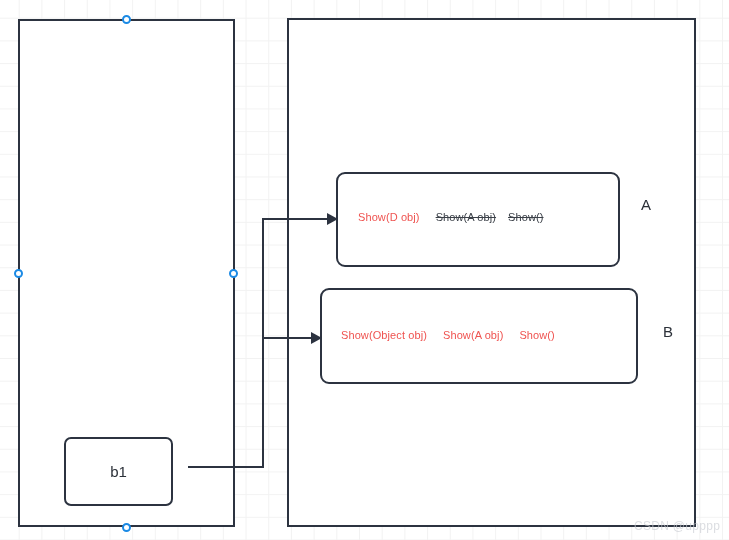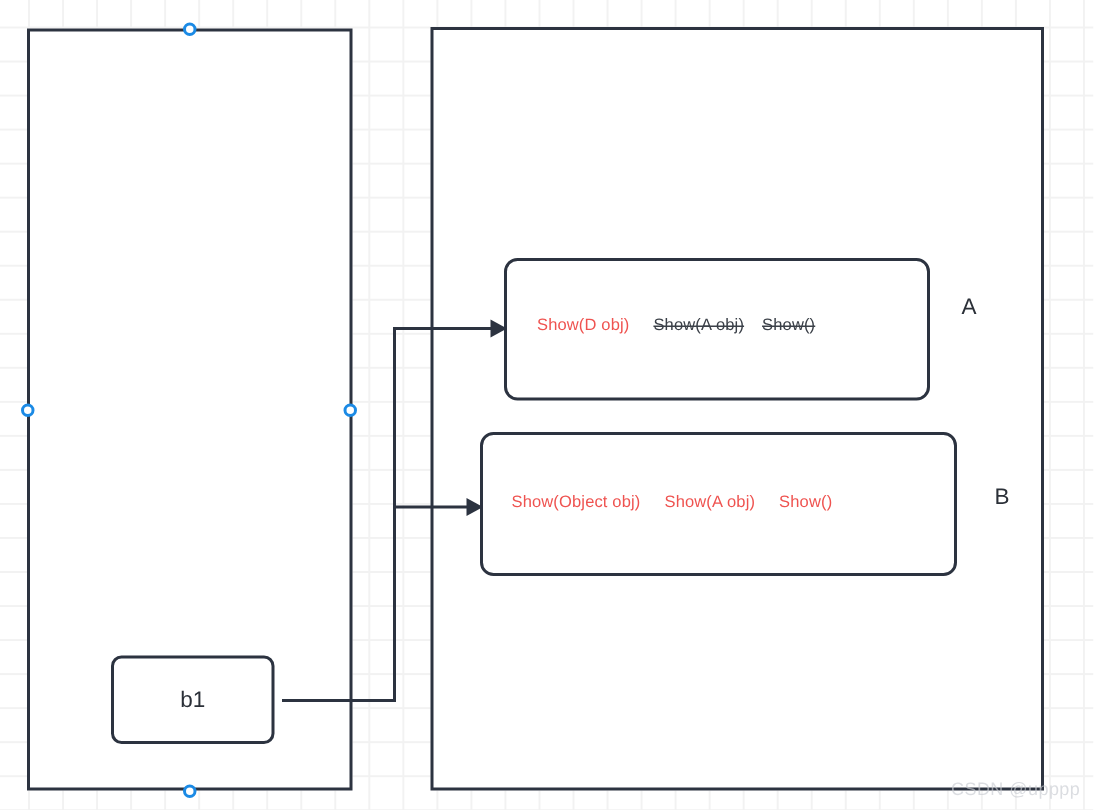--- a/index.html
+++ b/index.html
@@ -139,21 +139,21 @@
   <div class="method-row" style="left:341px; top:329px;align-items:center;">
     <span class="m-red">Show(Object obj)</span>
     <span class="m-gap"></span>
     <span class="m-red">Show(A obj)</span>
     <span class="m-gap"></span>
     <span class="m-red">Show()</span>
   </div>
 
   <div class="side-letter" style="left:663px; top:323px;">B</div>
 
-  <div class="box rounded-sm" style="left:74px; top:437px; width:109px; height:59px;">
+  <div class="box rounded-sm" style="left:64px; top:437px; width:109px; height:69px;">
     <span class="node-label">b1</span>
   </div>
 
   <div class="conn conn-h" style="left:188px; top:466px; width:76px;"></div>
 
   <div class="conn conn-v" style="left:262px; top:218px; height:250px;"></div>
 
   <div class="conn conn-h" style="left:262px; top:218px; width:72px;"></div>
   <div class="arrow-head" style="left:327px; top:213px;"></div>
 

